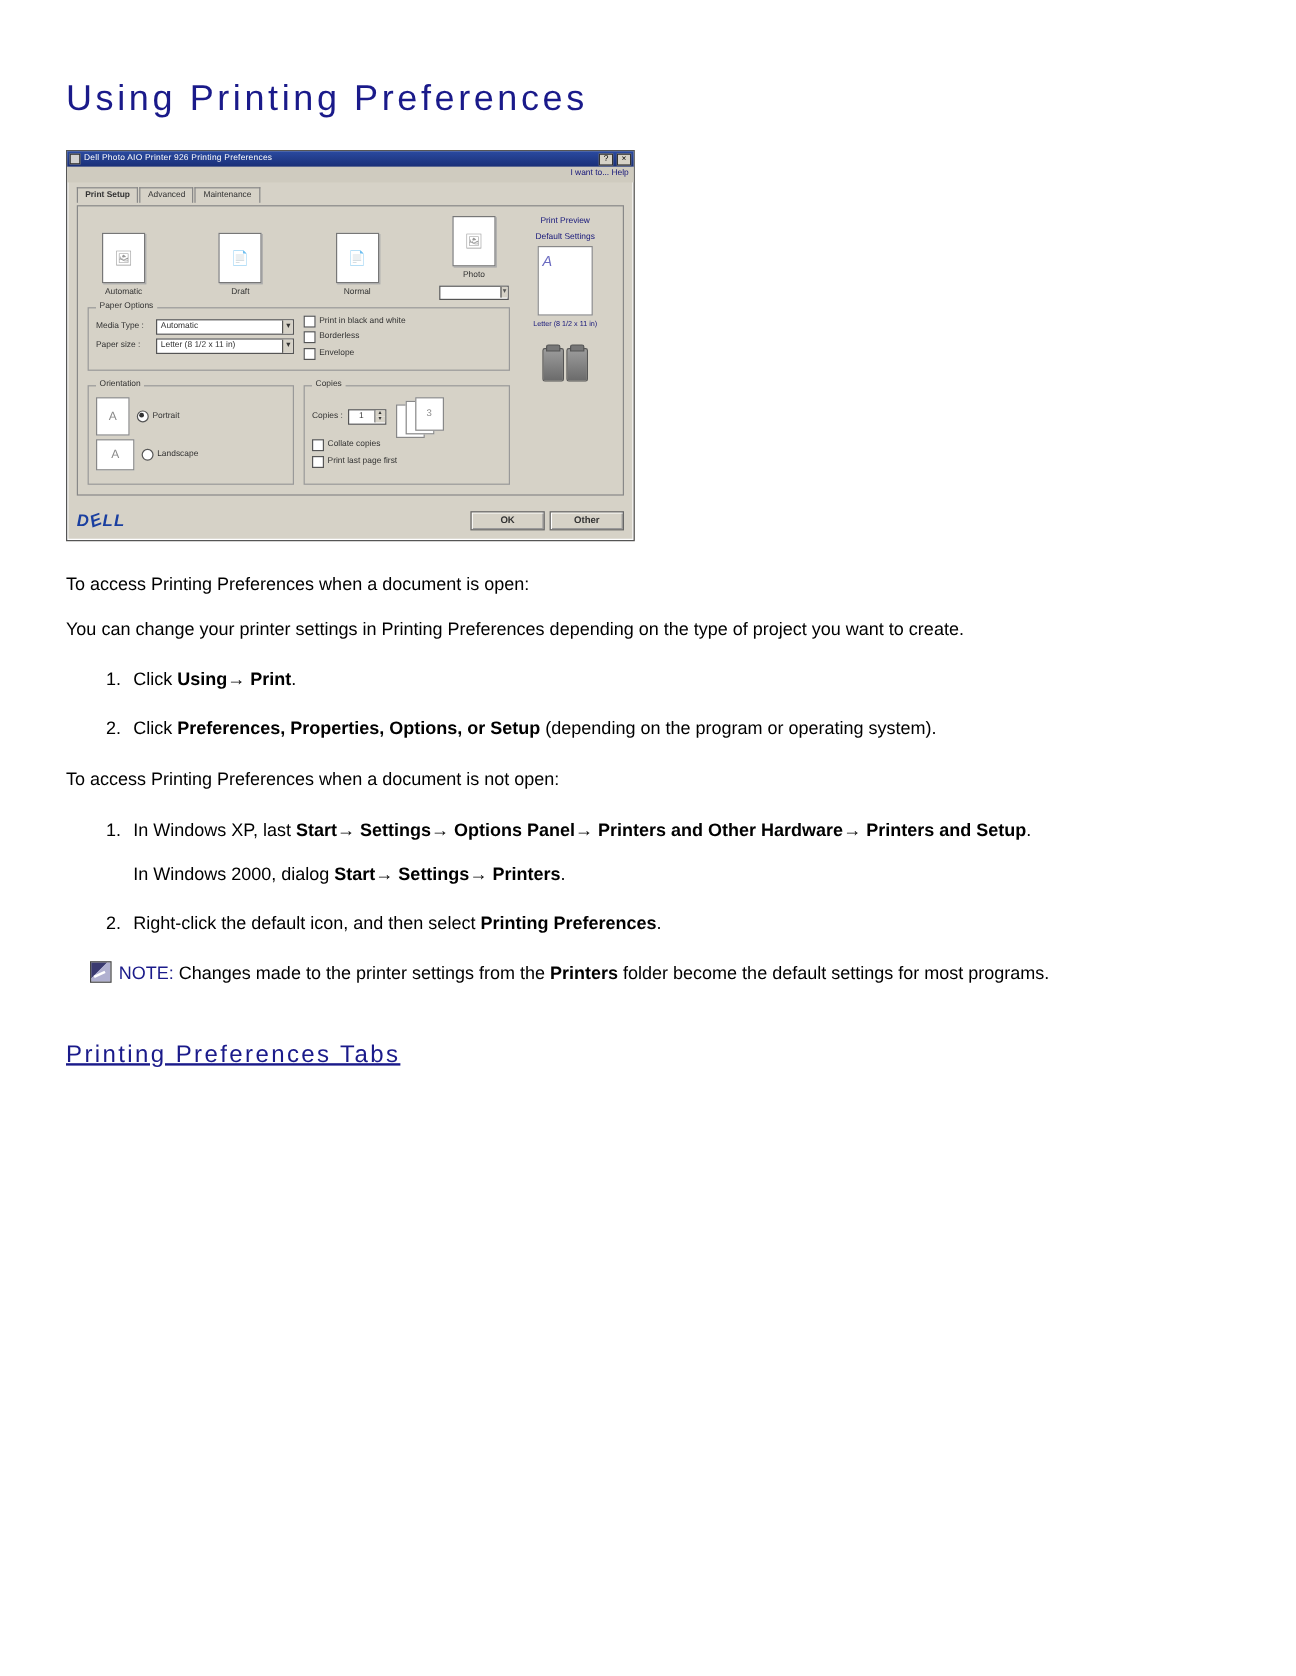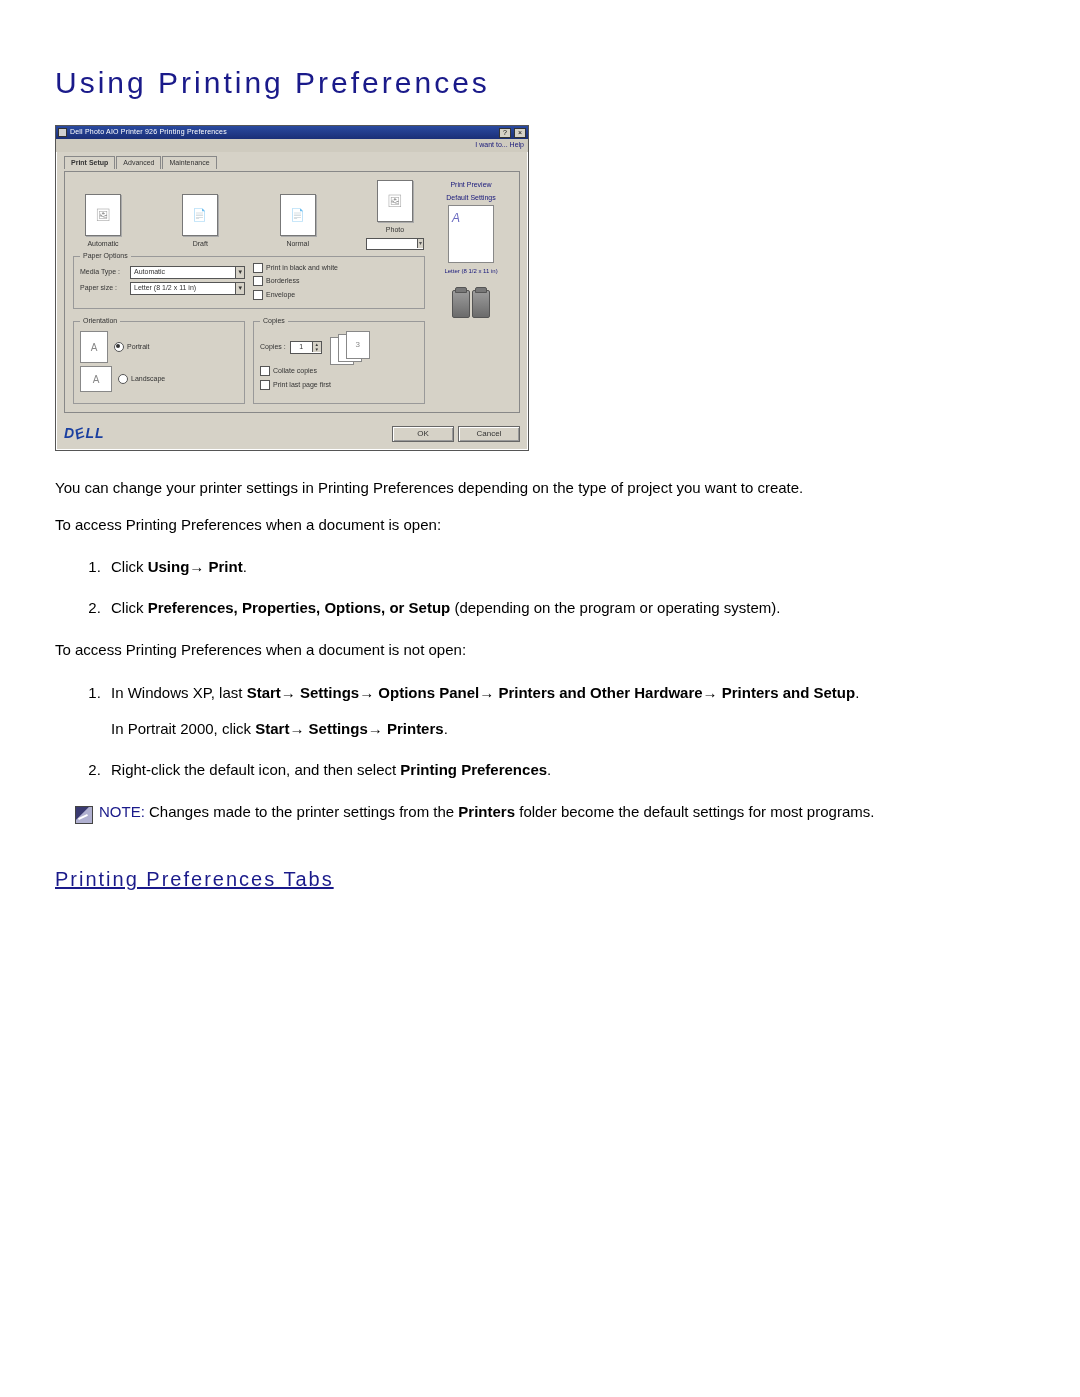--- a/index.html
+++ b/index.html
@@ -38,21 +38,21 @@
   ol.steps {
     margin: 20px 0 20px 20px;
     padding-left: 30px;
   }
   ol.steps li { margin-bottom: 18px; padding-left: 6px;}
   ol.steps li p { margin: 14px 0 0 0;}
   .arrow { font-family: inherit; }
 
   .note-row {
     display: flex;
-    align-items: flex-end;
+    align-items: flex-start;
     gap: 6px;
     margin-left: 20px;
   }
   .note-icon {
     width: 18px; height: 18px; flex: 0 0 18px;
     background: linear-gradient(135deg,#3a3a70 40%,#b0b0d0 41%,#b0b0d0 100%);
     border: 1px solid #444;
     box-sizing: border-box;
     position: relative;
   }
@@ -175,21 +175,21 @@
   .can{width:16px;height:26px;background:linear-gradient(#9c9c9c,#6b6b6b);border:1px solid #555;border-radius:2px;position:relative;}
   .can::before{content:"";position:absolute;top:-4px;left:2px;right:2px;height:4px;background:#777;border:1px solid #555;border-radius:2px 2px 0 0;}
 
   .footer{
     display:flex;align-items:center;justify-content:space-between;padding:4px 8px 6px 8px;
   }
   .dell-logo{
     font-family:Arial,sans-serif;font-weight:bold;font-style:italic;font-size:14px;color:#1a3fa0;letter-spacing:1px;
   }
   .dell-logo .o{display:inline-block;transform:rotate(-20deg);}
-  .btns{display:flex;gap:4px;}
+  .btns{display:flex;gap:4px;font-weight:bold;}
   .btn{
     border:1px solid #666;background:#d6d2c7;box-shadow:1px 1px 0 #fff inset,-1px -1px 0 #999 inset;
     padding:1px 10px;font-size:8px;min-width:40px;text-align:center;
   }
 
   .copies-stack{
     width:40px;height:32px;position:relative;margin-left:4px;
   }
   .copies-stack div{
     position:absolute;width:22px;height:26px;background:#fff;border:1px solid #888;
@@ -334,44 +334,44 @@
             <div class="can"></div>
               <div class="can"></div>
           </div>
         </div>
       </div>
     </div>
     <div class="footer">
       <div class="dell-logo">D<span class="o">E</span>LL</div>
       <div class="btns">
         <div class="btn">OK</div>
-        <div class="btn">Cancel</div>
+        <div class="btn">Other</div>
       </div>
     </div>
   </div>
 
+  <p>To access Printing Preferences when a document is open:</p>
+
   <p>You can change your printer settings in Printing Preferences depending on the type of project you want to create.</p>
-
-  <p>To access Printing Preferences when a document is open:</p>
 
   <ol class="steps">
     <li>
       <span>Click </span><b>Using</b><span class="arrow">→ </span><b>Print</b><span>.</span>
     </li>
     <li>
       <span>Click </span><b>Preferences, Properties, Options, or Setup</b><span> (depending on the program or operating system).</span>
     </li>
   </ol>
 
   <p>To access Printing Preferences when a document is not open:</p>
 
   <ol class="steps">
     <li>
       <span>In Windows XP, last </span><b>Start</b><span class="arrow">→ </span><b>Settings</b><span class="arrow">→ </span><b>Options Panel</b><span class="arrow">→ </span><b>Printers and Other Hardware</b><span class="arrow">→ </span><b>Printers and Setup</b><span>.</span>
-      <p><span>In Portrait 2000, click </span><b>Start</b><span class="arrow">→ </span><b>Settings</b><span class="arrow">→ </span><b>Printers</b><span>.</span></p>
+      <p><span>In Windows 2000, dialog </span><b>Start</b><span class="arrow">→ </span><b>Settings</b><span class="arrow">→ </span><b>Printers</b><span>.</span></p>
     </li>
     <li>
       <span>Right-click the default icon, and then select </span><b>Printing Preferences</b><span>.</span>
     </li>
   </ol>
 
   <div class="note-row">
     <div class="note-icon"></div>
     <div class="note-text">
       <span class="label">NOTE:</span><span> Changes made to the printer settings from the </span><b>Printers</b><span> folder become the default settings for most programs.</span>

